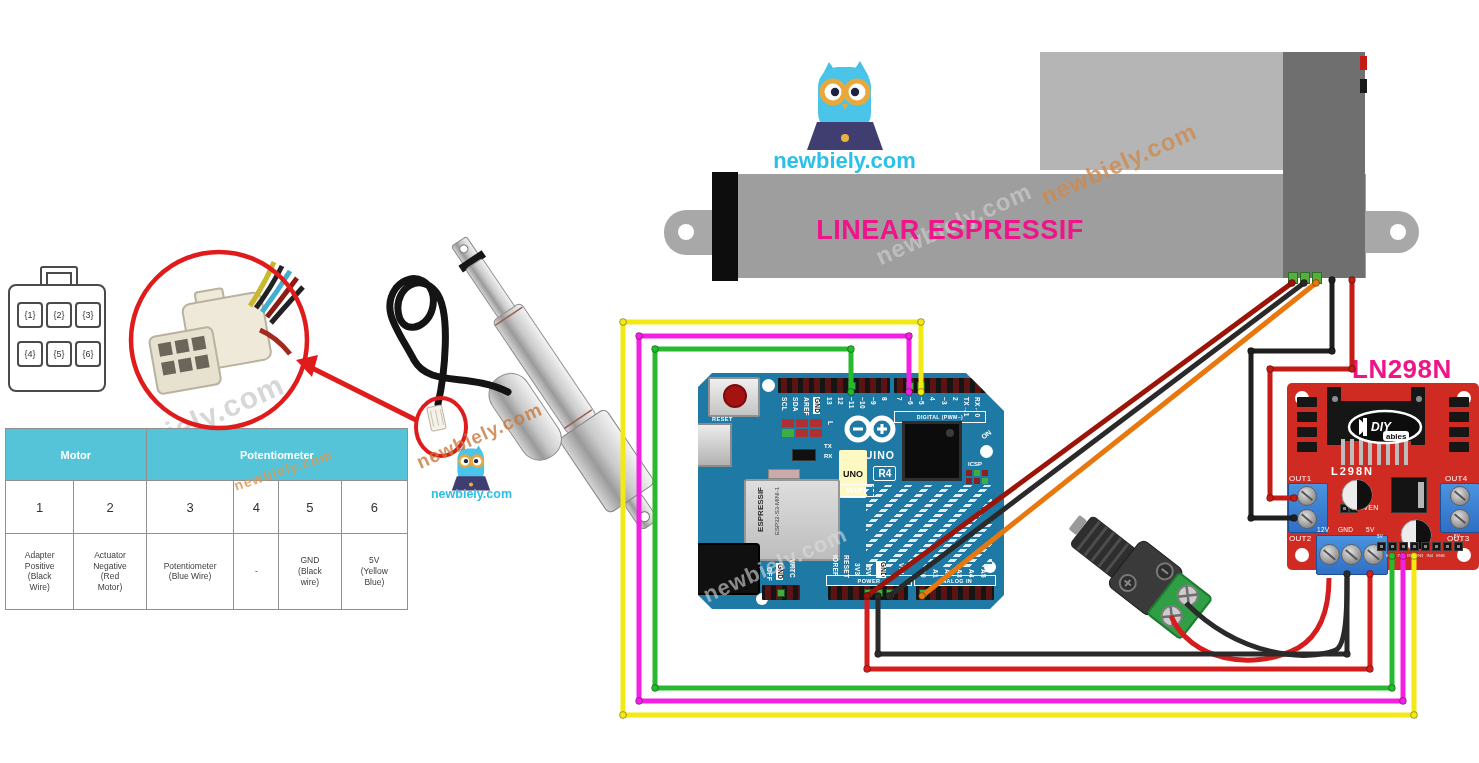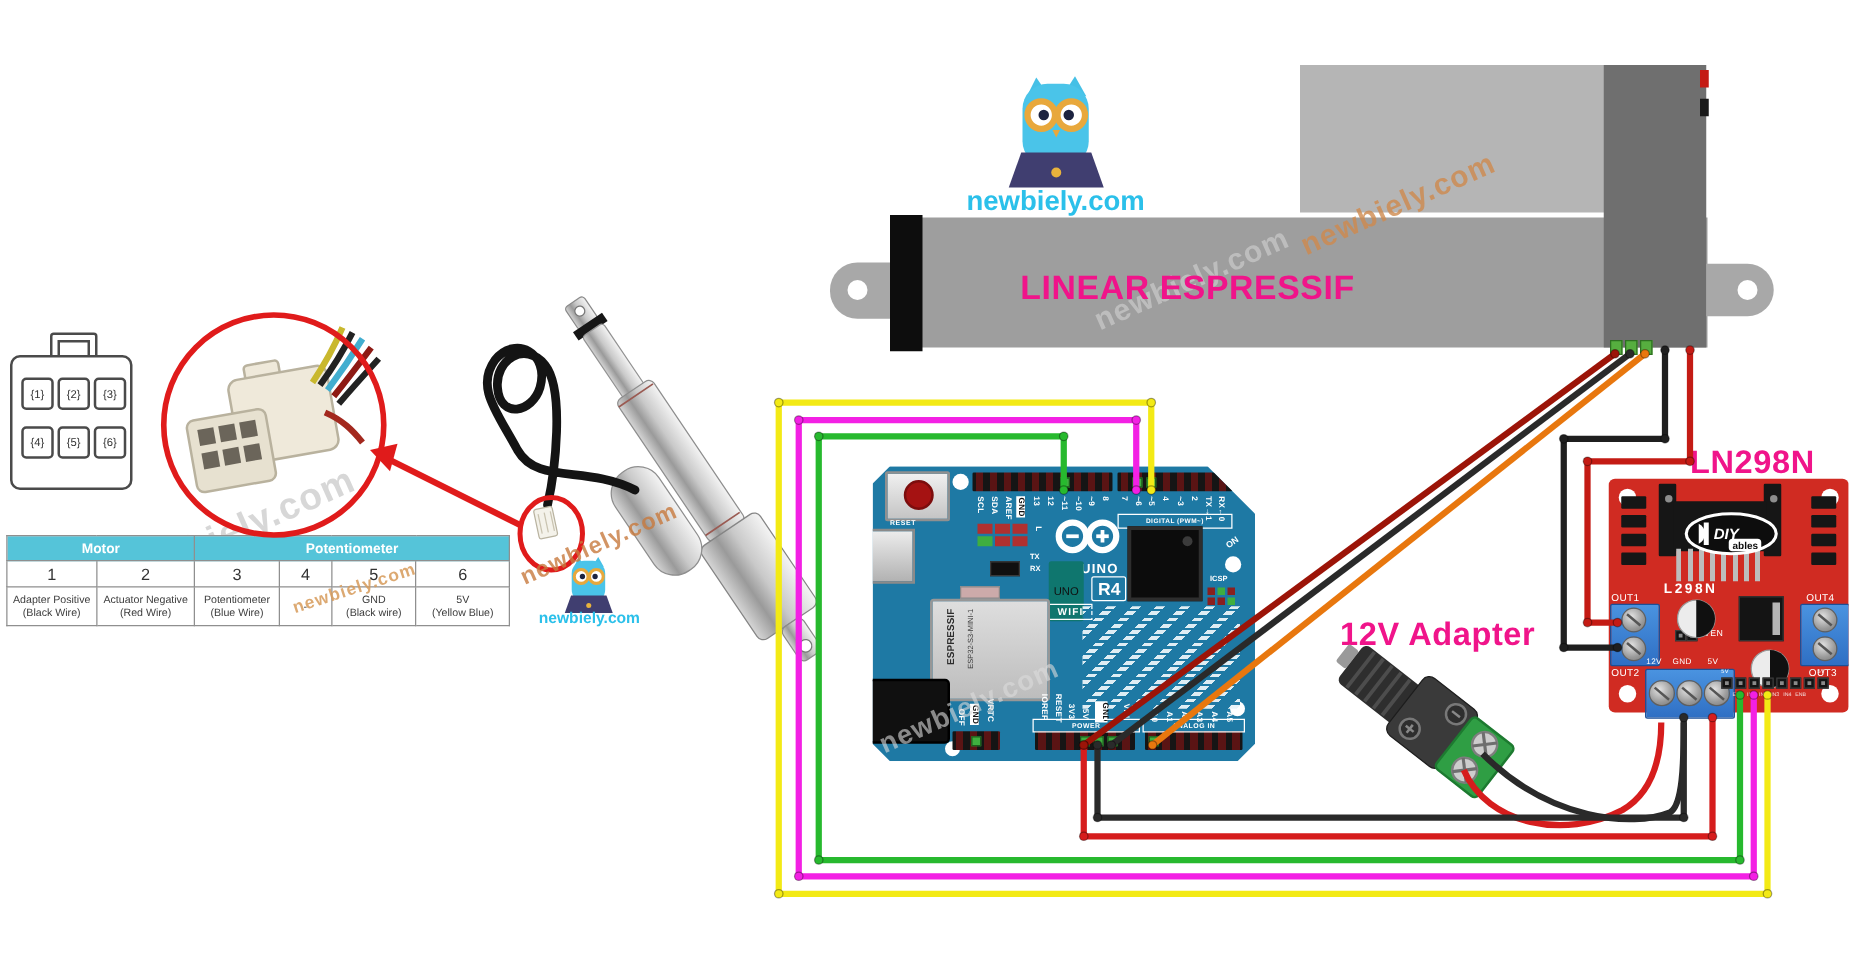--- a/index.html
+++ b/index.html
@@ -4,21 +4,21 @@
 <style>
   html,body{margin:0;padding:0;background:#fff;}
   #stage{position:relative;width:1479px;height:763px;background:#fff;overflow:hidden;
          font-family:"Liberation Sans",sans-serif;}
   .abs{position:absolute;}
   .wm{position:absolute;font-weight:700;transform:rotate(-24deg);white-space:nowrap;
       letter-spacing:1px;pointer-events:none;}
   .mag-title{position:absolute;color:#f0148a;font-weight:800;letter-spacing:.5px;}
   
   #pin-table{position:absolute;left:5px;top:428px;width:403px;border-collapse:collapse;z-index:12;background:#fff;}
-  #pin-table td,#pin-table th{border:1px solid #8f8f8f;text-align:center;padding:0;}
+  #pin-table td,#pin-table th{border:1px solid #8f8f8f;text-align:center;padding:16px;}
   #pin-table .grp{background:#55c4d9;color:#fff;font-size:11px;font-weight:700;height:19px;}
   #pin-table .num{font-size:13px;color:#333;height:20px;font-weight:400;}
   #pin-table .desc{font-size:8.5px;color:#3c3c3c;height:30px;line-height:1.25;}
   
   .conn-pin{position:absolute;width:22px;height:22px;border:2px solid #4a4a4a;border-radius:4px;
             display:flex;align-items:center;justify-content:center;font-size:9px;color:#333;background:#fff;}
   
   #arduino{position:absolute;left:698px;top:373px;width:306px;height:236px;background:#1e79a4;z-index:10;
            clip-path:polygon(14px 0,268px 0,306px 38px,306px 222px,292px 236px,14px 236px,0 222px,0 14px);}
   .strip{position:absolute;height:15px;background:repeating-linear-gradient(90deg,#151515 0 2.6px,#5a1414 2.6px 8.6px,#151515 8.6px 11.2px);border-radius:1px;}
@@ -137,21 +137,21 @@
       <td class="num" style="width:68px">5</td>
       <td class="num" style="width:75px">6</td>
     </tr>
     <tr>
       <td class="desc">
             <div>Adapter Positive</div>
             <div>(Black Wire)</div>
           </td>
       <td class="desc">
             <div>Actuator Negative</div>
-            <div>(Red Wire)</div>
+            <div>(Red Motor)</div>
           </td>
       <td class="desc">
             <div>Potentiometer</div>
             <div>(Blue Wire)</div>
           </td>
       <td class="desc">
             <div>-</div>
             <div></div>
           </td>
       <td class="desc">
@@ -219,22 +219,22 @@
 
     <svg class="abs" style="left:140px;top:40px;" width="64" height="32" viewBox="0 0 64 32">
       <circle cx="20" cy="16" r="11" fill="none" stroke="#fff" stroke-width="5"></circle>
       <circle cx="44" cy="16" r="11" fill="none" stroke="#fff" stroke-width="5"></circle>
       <rect x="15" y="14.5" width="10" height="3" fill="#fff"></rect>
       <rect x="39" y="14.5" width="10" height="3" fill="#fff"></rect>
         <rect x="42.5" y="11" width="3" height="10" fill="#fff"></rect>
     </svg>
     <div class="abs" style="left:141px;top:76px;font-size:10.5px;font-weight:700;color:#fff;letter-spacing:1px;">ARDUINO</div>
     <div class="abs" style="left:141px;top:90px;">
-      <span style="background:#0f766e;color:#111;font-size:9px;font-weight:400;padding:19px 4px;border-radius:2px;">UNO</span>
-      <span style="border:1px solid #fff;color:#fff;font-size:14px;font-weight:700;padding:1px 4px;border-radius:2px;margin-left:2px;">R4</span>
+      <span style="background:#fef9c3;color:#111;font-size:9px;font-weight:700;padding:19px 4px;border-radius:2px;">UNO</span>
+      <span style="border:1px solid #fff;color:#fff;font-size:10px;font-weight:700;padding:1px 4px;border-radius:2px;margin-left:2px;">R4</span>
     </div>
     <div class="abs" style="left:141px;top:106px;">
       <span style="border:1px solid #fff;color:#fff;font-size:8px;font-weight:700;padding:1px 6px;letter-spacing:1px;">WIFI</span>
     </div>
 
     <div class="abs" style="left:204px;top:48px;width:54px;height:54px;background:#0c0c0c;border:3px solid #2e2e2e;">
       <div style="position:absolute;right:5px;top:5px;width:8px;height:8px;background:#3b3b3b;border-radius:50%;"></div>
     </div>
     <div class="abs" style="left:283px;top:58px;font-size:7px;font-weight:700;color:#fff;transform:rotate(-35deg);">ON</div>
 
@@ -360,21 +360,20 @@
     <div class="hpin" style="left:101px;top:159px;"></div>
     <div class="hpin" style="left:112px;top:159px;"></div>
     <div class="hpin" style="left:123px;top:159px;"></div>
     <div class="hpin" style="left:134px;top:159px;"></div>
     <div class="hpin" style="left:145px;top:159px;"></div>
     <div class="hpin" style="left:156px;top:159px;"></div>
     <div class="hpin" style="left:167px;top:159px;"></div>
     <div class="l2lab" style="left:99px;top:170px;width:76px;font-size:4.2px;letter-spacing:0;word-spacing:2px;color:#f2dede;">ENA IN1 IN2 IN3 IN4 ENB</div>
   </div>
 
-  <div class="mag-title" style="left:1072px;top:492px;font-size:26px;z-index:25;">12V Adapter</div>
 
   <svg class="abs" style="left:0;top:0;z-index:30;pointer-events:none;" width="1479" height="763" viewBox="0 0 1479 763">
     <defs>
       <linearGradient id="silver" x1="0" y1="0" x2="0" y2="1">
         <stop offset="0" stop-color="#f4f4f4"></stop>
           <stop offset=".45" stop-color="#c9c9c9"></stop>
         <stop offset=".7" stop-color="#9a9a9a"></stop>
           <stop offset="1" stop-color="#d6d6d6"></stop>
       </linearGradient>
     </defs>

